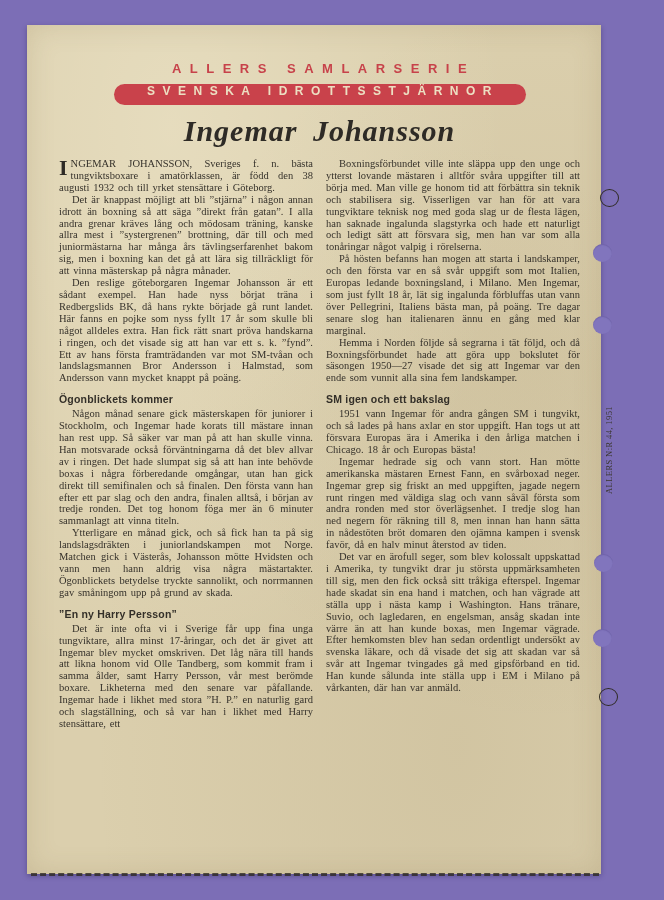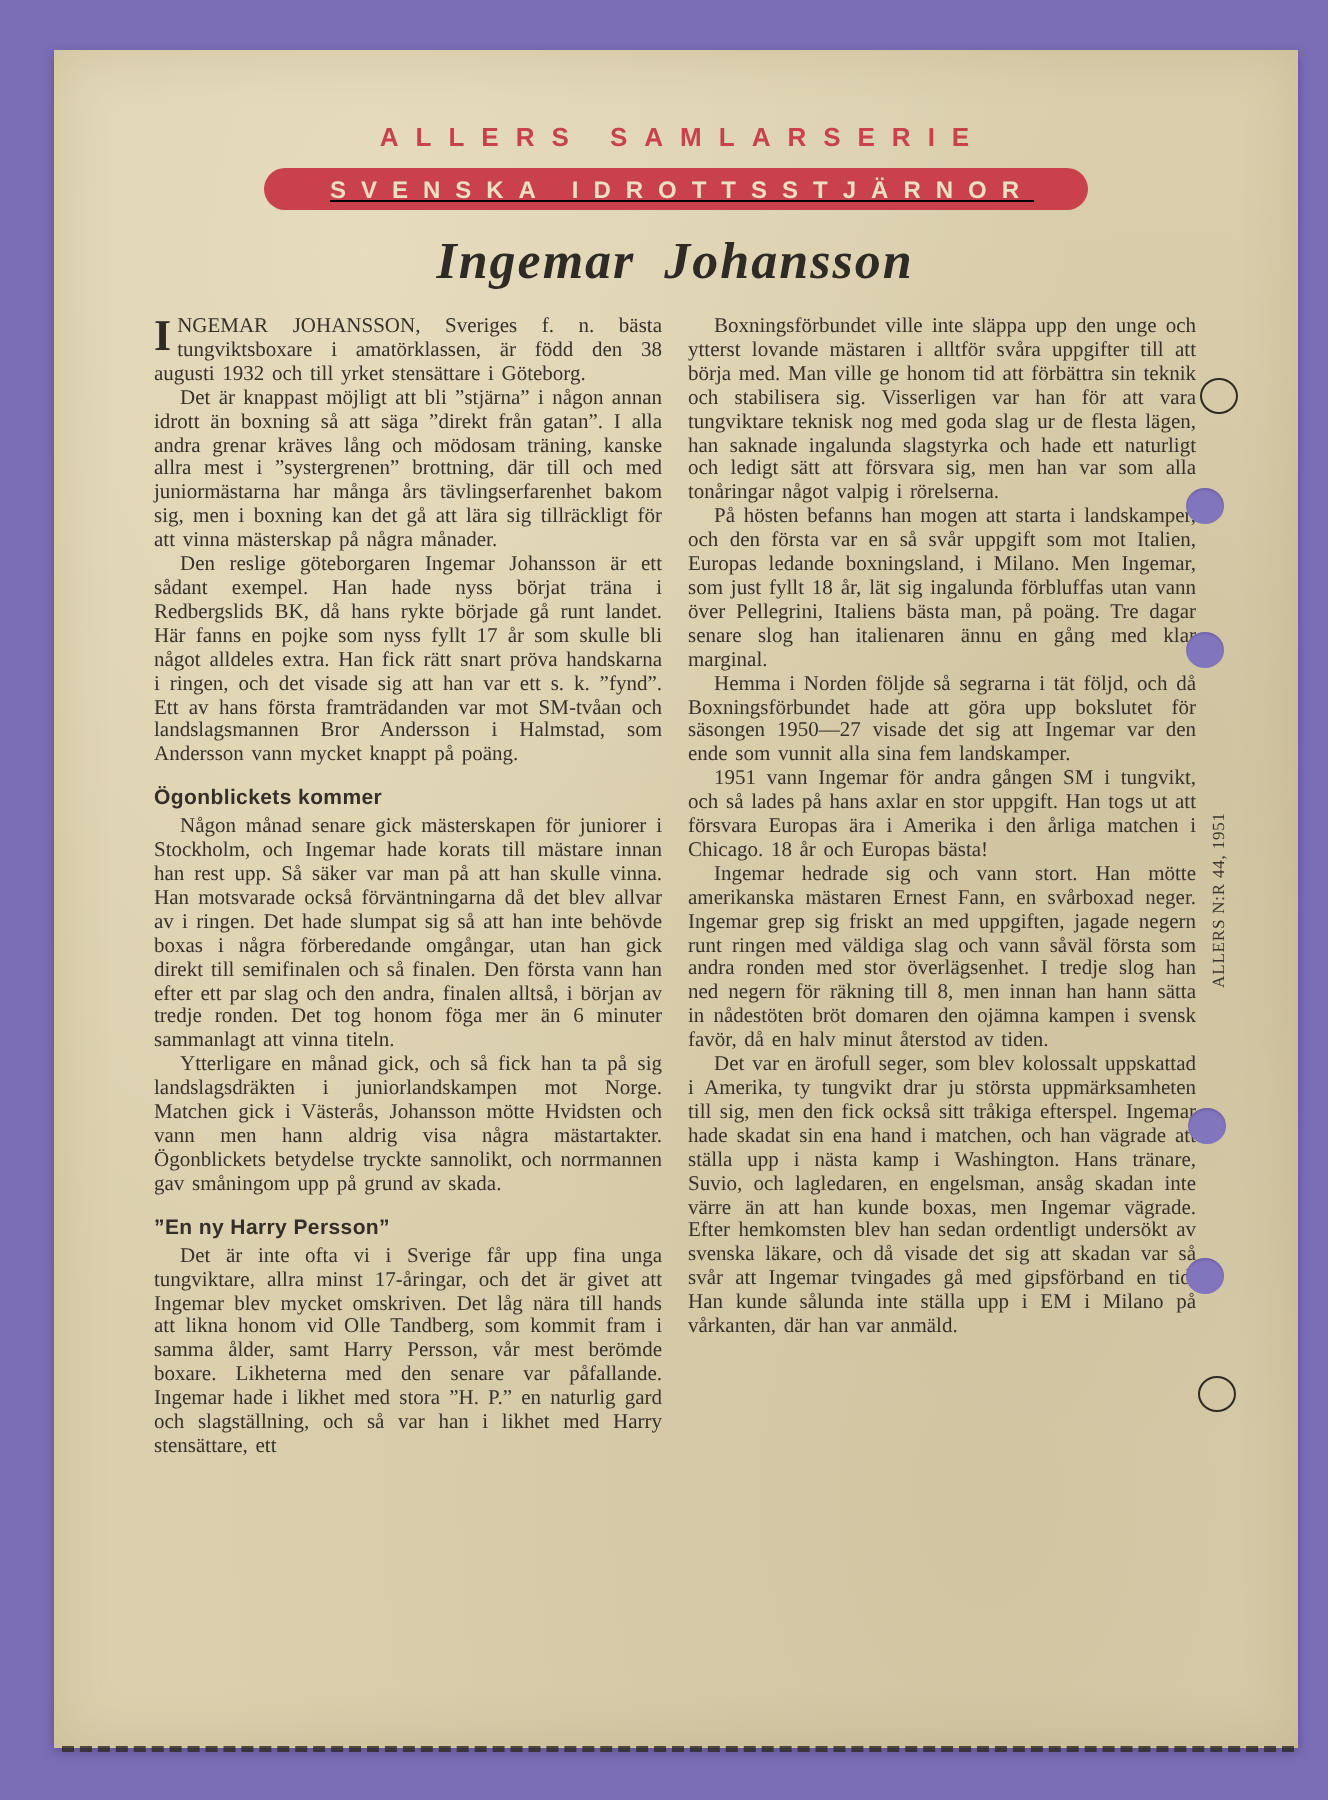--- a/index.html
+++ b/index.html
@@ -3,52 +3,52 @@
 <meta charset="utf-8">
 <style>
   html,body{margin:0;padding:0;}
   body{
     width:664px;height:900px;overflow:hidden;
     background:#7c6eb6;
     font-family:"Liberation Serif", serif;
   }
   .stage{position:relative;width:664px;height:900px;}
   .paper{
-    position:absolute;left:27px;top:25px;width:622px;height:849px;
+    position:absolute;left:27px;top:25px;width:574px;height:849px;
     background:
       radial-gradient(ellipse at 25% 12%, rgba(255,250,228,0.30), transparent 55%),
       radial-gradient(ellipse at 75% 85%, rgba(125,104,62,0.10), transparent 60%),
       radial-gradient(ellipse at 90% 40%, rgba(125,104,62,0.08), transparent 50%),
       #dbcfad;
     box-shadow:0 2px 5px rgba(35,25,70,0.35), inset 0 0 28px rgba(120,98,55,0.18);
     box-sizing:border-box;
-    padding:36px 40px 0 50px;
+    padding:36px 40px 0 32px;
   }
   .paper::after{
     content:"";position:absolute;left:4px;right:2px;bottom:-2px;
     border-bottom:3px dashed #2f2b24;opacity:.8;
   }
   .header{width:521px;text-align:center;}
   .series{
     font-family:"Liberation Sans", sans-serif;font-weight:bold;
     font-size:13px;letter-spacing:8.5px;color:#c7424a;
     white-space:nowrap;margin-bottom:8px;text-indent:8px;
   }
   .pill{
     margin:0 auto;width:412px;height:21px;border-radius:11px;
-    background:#c9424b;display:flex;align-items:center;justify-content:center;text-decoration:underline;
+    background:#c9424b;display:flex;align-items:flex-start;justify-content:center;
   }
   .pill span{
     font-family:"Liberation Sans", sans-serif;font-weight:bold;
     font-size:12px;letter-spacing:7.5px;color:#ecdfc2;
     white-space:nowrap;text-indent:7px;
   }
   .title{
     margin:9px 0 0 0;font-family:"Liberation Serif", serif;
-    font-style:italic;font-weight:bold;font-size:26px;color:#2e2b26;
+    font-style:italic;font-weight:bold;font-size:30px;color:#2e2b26;
     letter-spacing:1px;word-spacing:7px;line-height:34px;
   }
   .columns{
     display:flex;gap:13px;margin-top:10px;width:521px;
     color:#36322b;
   }
   .col{width:254px;flex:0 0 254px;}
   .para{
     margin:0;font-size:10.5px;line-height:11.9px;text-align:justify;
     word-spacing:1.2px;
@@ -106,20 +106,21 @@
         <h3 class="subhead">Ögonblickets kommer</h3>
         <p class="para indent">Någon månad senare gick mästerskapen för juniorer i Stockholm, och Ingemar hade korats till mästare innan han rest upp. Så säker var man på att han skulle vinna. Han motsvarade också förväntningarna då det blev allvar av i ringen. Det hade slumpat sig så att han inte behövde boxas i några förberedande omgångar, utan han gick direkt till semifinalen och så finalen. Den första vann han efter ett par slag och den andra, finalen alltså, i början av tredje ronden. Det tog honom föga mer än 6 minuter sammanlagt att vinna titeln.</p>
         <p class="para indent">Ytterligare en månad gick, och så fick han ta på sig landslagsdräkten i juniorlandskampen mot Norge. Matchen gick i Västerås, Johansson mötte Hvidsten och vann men hann aldrig visa några mästartakter. Ögonblickets betydelse tryckte sannolikt, och norrmannen gav småningom upp på grund av skada.</p>
         <h3 class="subhead">”En ny Harry Persson”</h3>
         <p class="para indent">Det är inte ofta vi i Sverige får upp fina unga tungviktare, allra minst 17-åringar, och det är givet att Ingemar blev mycket omskriven. Det låg nära till hands att likna honom vid Olle Tandberg, som kommit fram i samma ålder, samt Harry Persson, vår mest berömde boxare. Likheterna med den senare var påfallande. Ingemar hade i likhet med stora ”H. P.” en naturlig gard och slagställning, och så var han i likhet med Harry stensättare, ett</p>
       </div>
       <div class="col">
         <p class="para indent">Boxningsförbundet ville inte släppa upp den unge och ytterst lovande mästaren i alltför svåra uppgifter till att börja med. Man ville ge honom tid att förbättra sin teknik och stabilisera sig. Visserligen var han för att vara tungviktare teknisk nog med goda slag ur de flesta lägen, han saknade ingalunda slagstyrka och hade ett naturligt och ledigt sätt att försvara sig, men han var som alla tonåringar något valpig i rörelserna.</p>
         <p class="para indent">På hösten befanns han mogen att starta i landskamper, och den första var en så svår uppgift som mot Italien, Europas ledande boxningsland, i Milano. Men Ingemar, som just fyllt 18 år, lät sig ingalunda förbluffas utan vann över Pellegrini, Italiens bästa man, på poäng. Tre dagar senare slog han italienaren ännu en gång med klar marginal.</p>
         <p class="para indent">Hemma i Norden följde så segrarna i tät följd, och då Boxningsförbundet hade att göra upp bokslutet för säsongen 1950—27 visade det sig att Ingemar var den ende som vunnit alla sina fem landskamper.</p>
+        <h3 class="subhead">SM igen och ett bakslag</h3>
         <p class="para indent">1951 vann Ingemar för andra gången SM i tungvikt, och så lades på hans axlar en stor uppgift. Han togs ut att försvara Europas ära i Amerika i den årliga matchen i Chicago. 18 år och Europas bästa!</p>
         <p class="para indent">Ingemar hedrade sig och vann stort. Han mötte amerikanska mästaren Ernest Fann, en svårboxad neger. Ingemar grep sig friskt an med uppgiften, jagade negern runt ringen med väldiga slag och vann såväl första som andra ronden med stor överlägsenhet. I tredje slog han ned negern för räkning till 8, men innan han hann sätta in nådestöten bröt domaren den ojämna kampen i svensk favör, då en halv minut återstod av tiden.</p>
         <p class="para indent">Det var en ärofull seger, som blev kolossalt uppskattad i Amerika, ty tungvikt drar ju största uppmärksamheten till sig, men den fick också sitt tråkiga efterspel. Ingemar hade skadat sin ena hand i matchen, och han vägrade att ställa upp i nästa kamp i Washington. Hans tränare, Suvio, och lagledaren, en engelsman, ansåg skadan inte värre än att han kunde boxas, men Ingemar vägrade. Efter hemkomsten blev han sedan ordentligt undersökt av svenska läkare, och då visade det sig att skadan var så svår att Ingemar tvingades gå med gipsförband en tid. Han kunde sålunda inte ställa upp i EM i Milano på vårkanten, där han var anmäld.</p>
       </div>
     </div>
 
     <div class="sidenote">ALLERS N:R 44, 1951</div>
 
     <div class="ring ring-top"></div>
     <div class="hole hole-1"></div>

